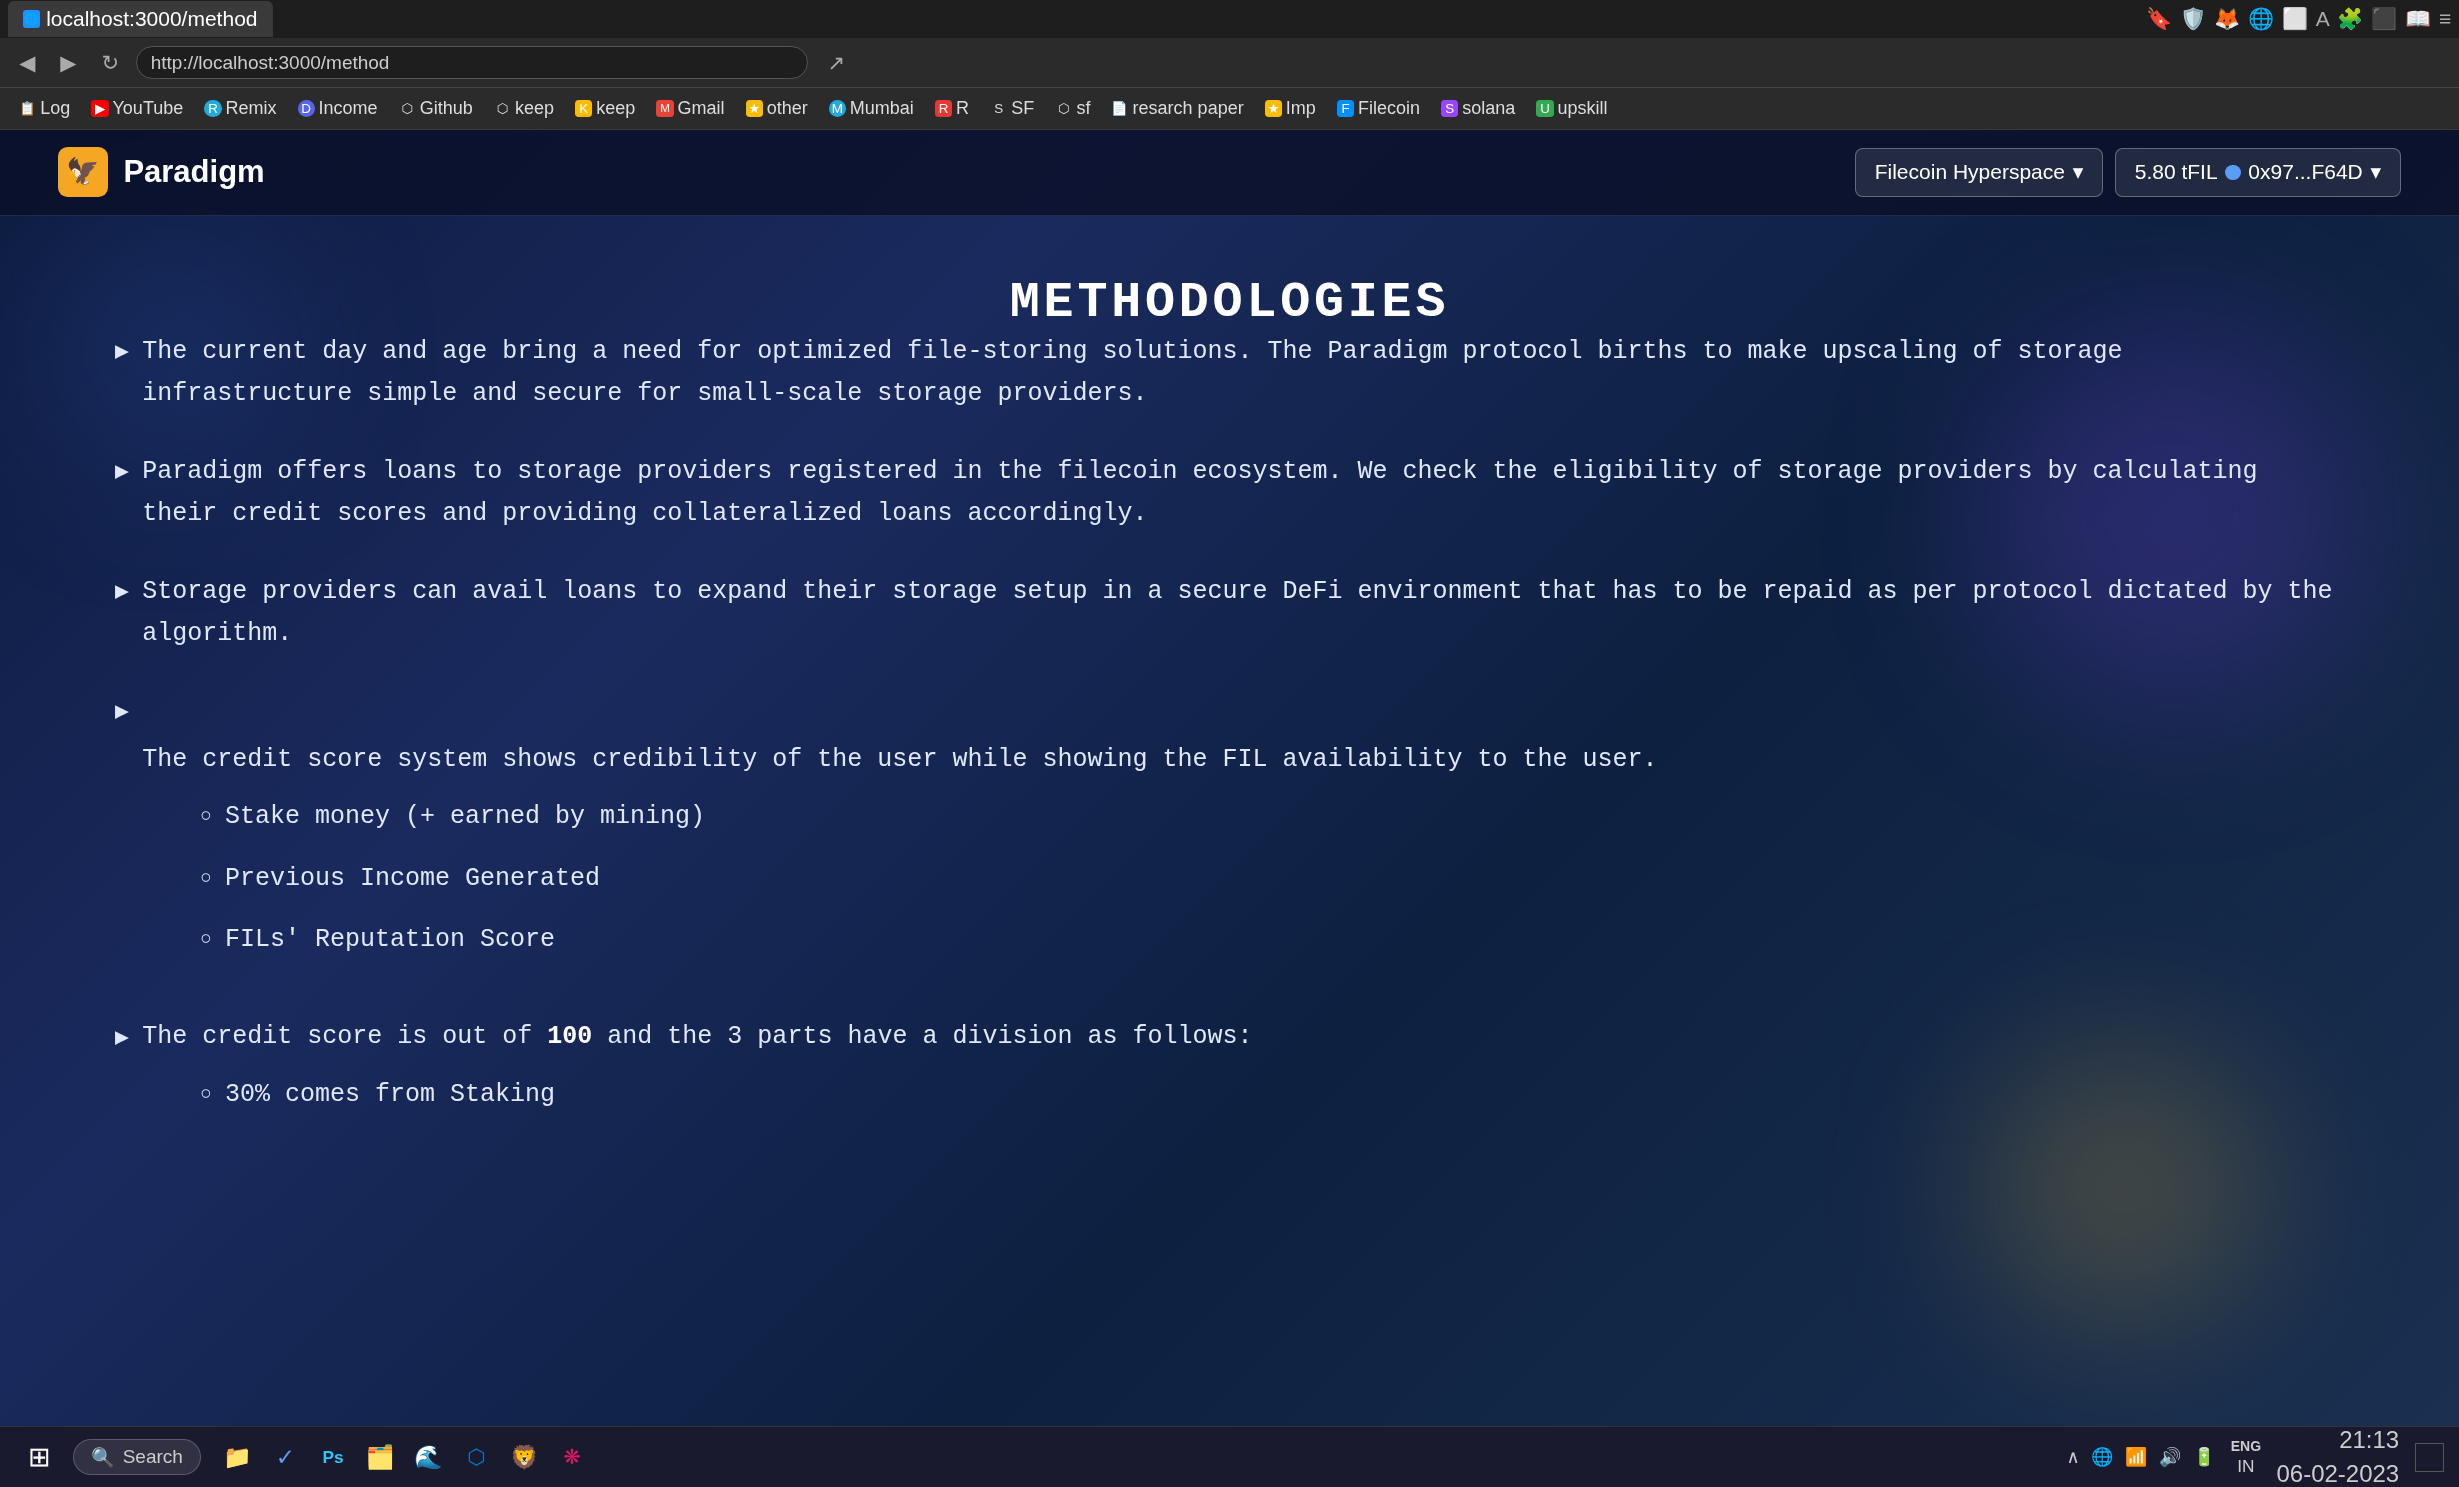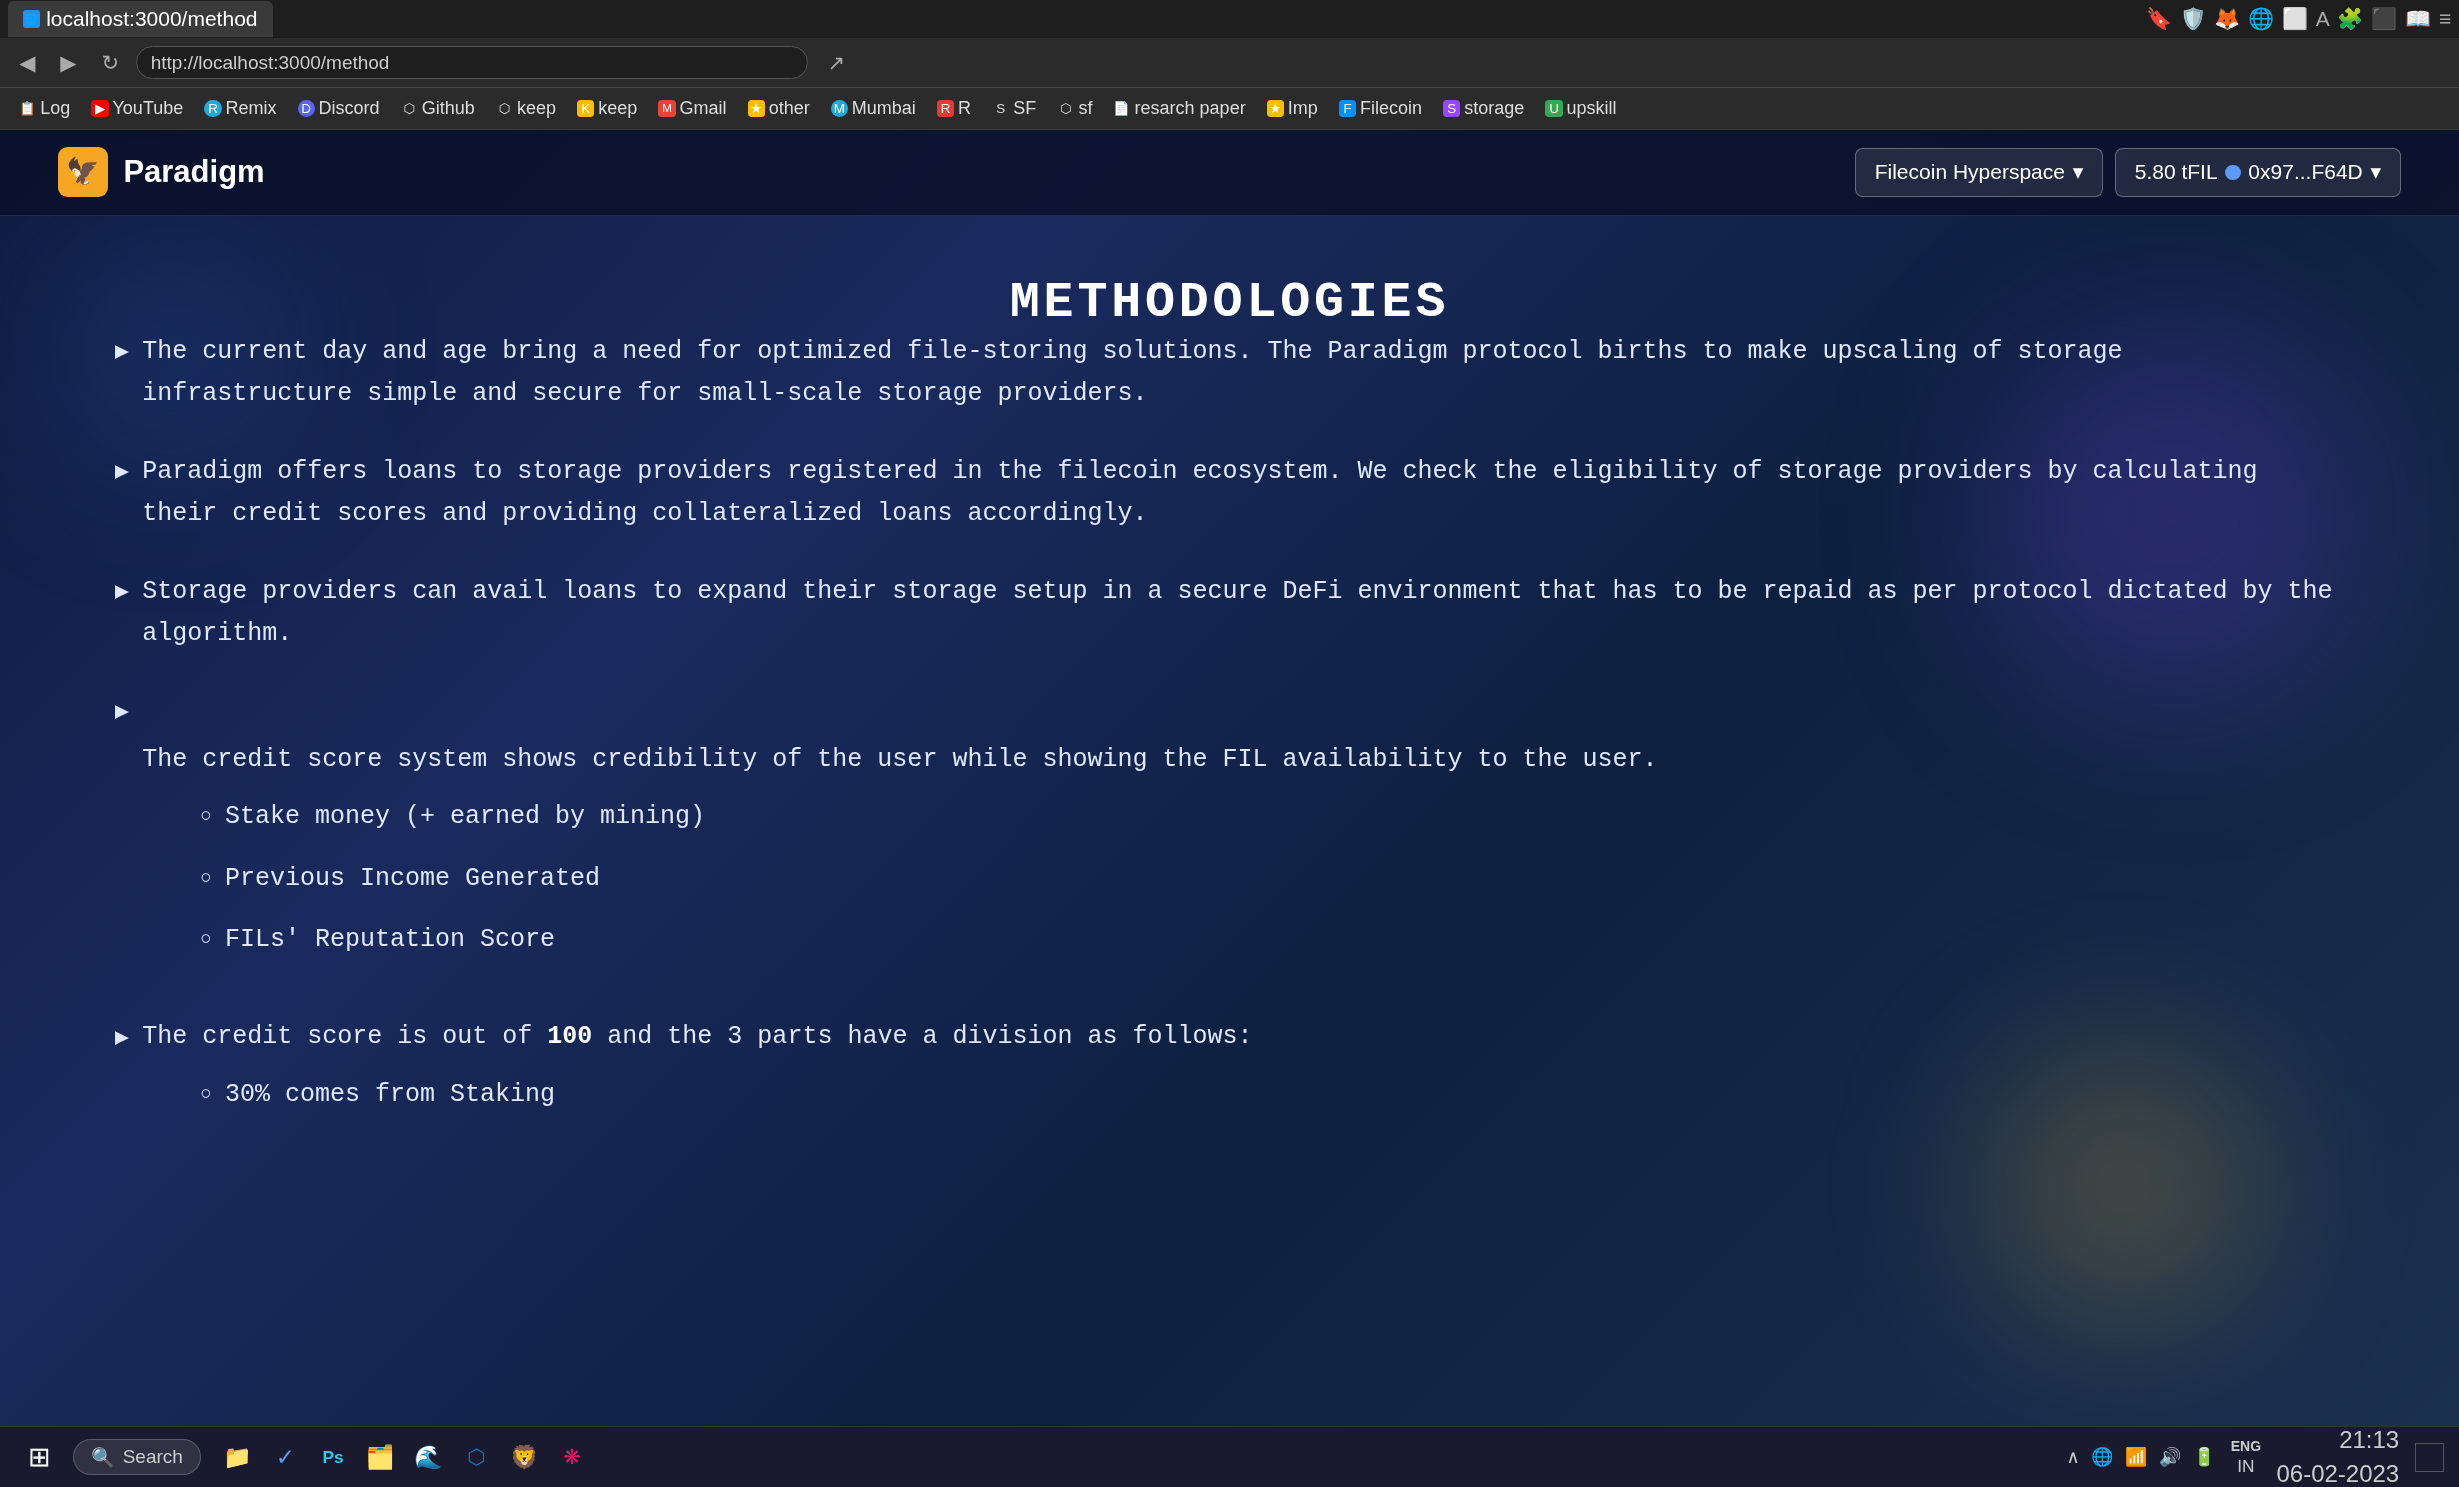--- a/index.html
+++ b/index.html
@@ -118,21 +118,21 @@
     <div class="bookmark">
       <span class="bm-icon" style="background:#ff0000;color:#fff;border-radius:3.8px;">▶</span>
       <span>YouTube</span>
     </div>
     <div class="bookmark">
       <span class="bm-icon" style="background:#22aadd;color:#fff;border-radius:50%;">R</span>
       <span>Remix</span>
     </div>
     <div class="bookmark">
       <span class="bm-icon" style="background:#5865f2;color:#fff;border-radius:50%;">D</span>
-      <span>Discord</span>
+      <span>Income</span>
     </div>
     <div class="bookmark">
       <span class="bm-icon">⬡</span>
       <span>Github</span>
     </div>
     <div class="bookmark">
       <span class="bm-icon">⬡</span>
       <span>keep</span>
     </div>
     <div class="bookmark">
@@ -170,21 +170,21 @@
     <div class="bookmark">
       <span class="bm-icon" style="background:#fbbc04;color:#fff;border-radius:3.8px;">★</span>
       <span>Imp</span>
     </div>
     <div class="bookmark">
       <span class="bm-icon" style="background:#0090ff;color:#fff;border-radius:3.8px;">F</span>
       <span>Filecoin</span>
     </div>
     <div class="bookmark">
       <span class="bm-icon" style="background:#9945ff;color:#fff;border-radius:3.8px;">S</span>
-      <span>storage</span>
+      <span>solana</span>
     </div>
     <div class="bookmark">
       <span class="bm-icon" style="background:#34a853;color:#fff;border-radius:3.8px;">U</span>
       <span>upskill</span>
     </div>
   </div>
 </div>
 
 <div class="app-container">
   <div class="bg-glow bg-glow-1"></div>

